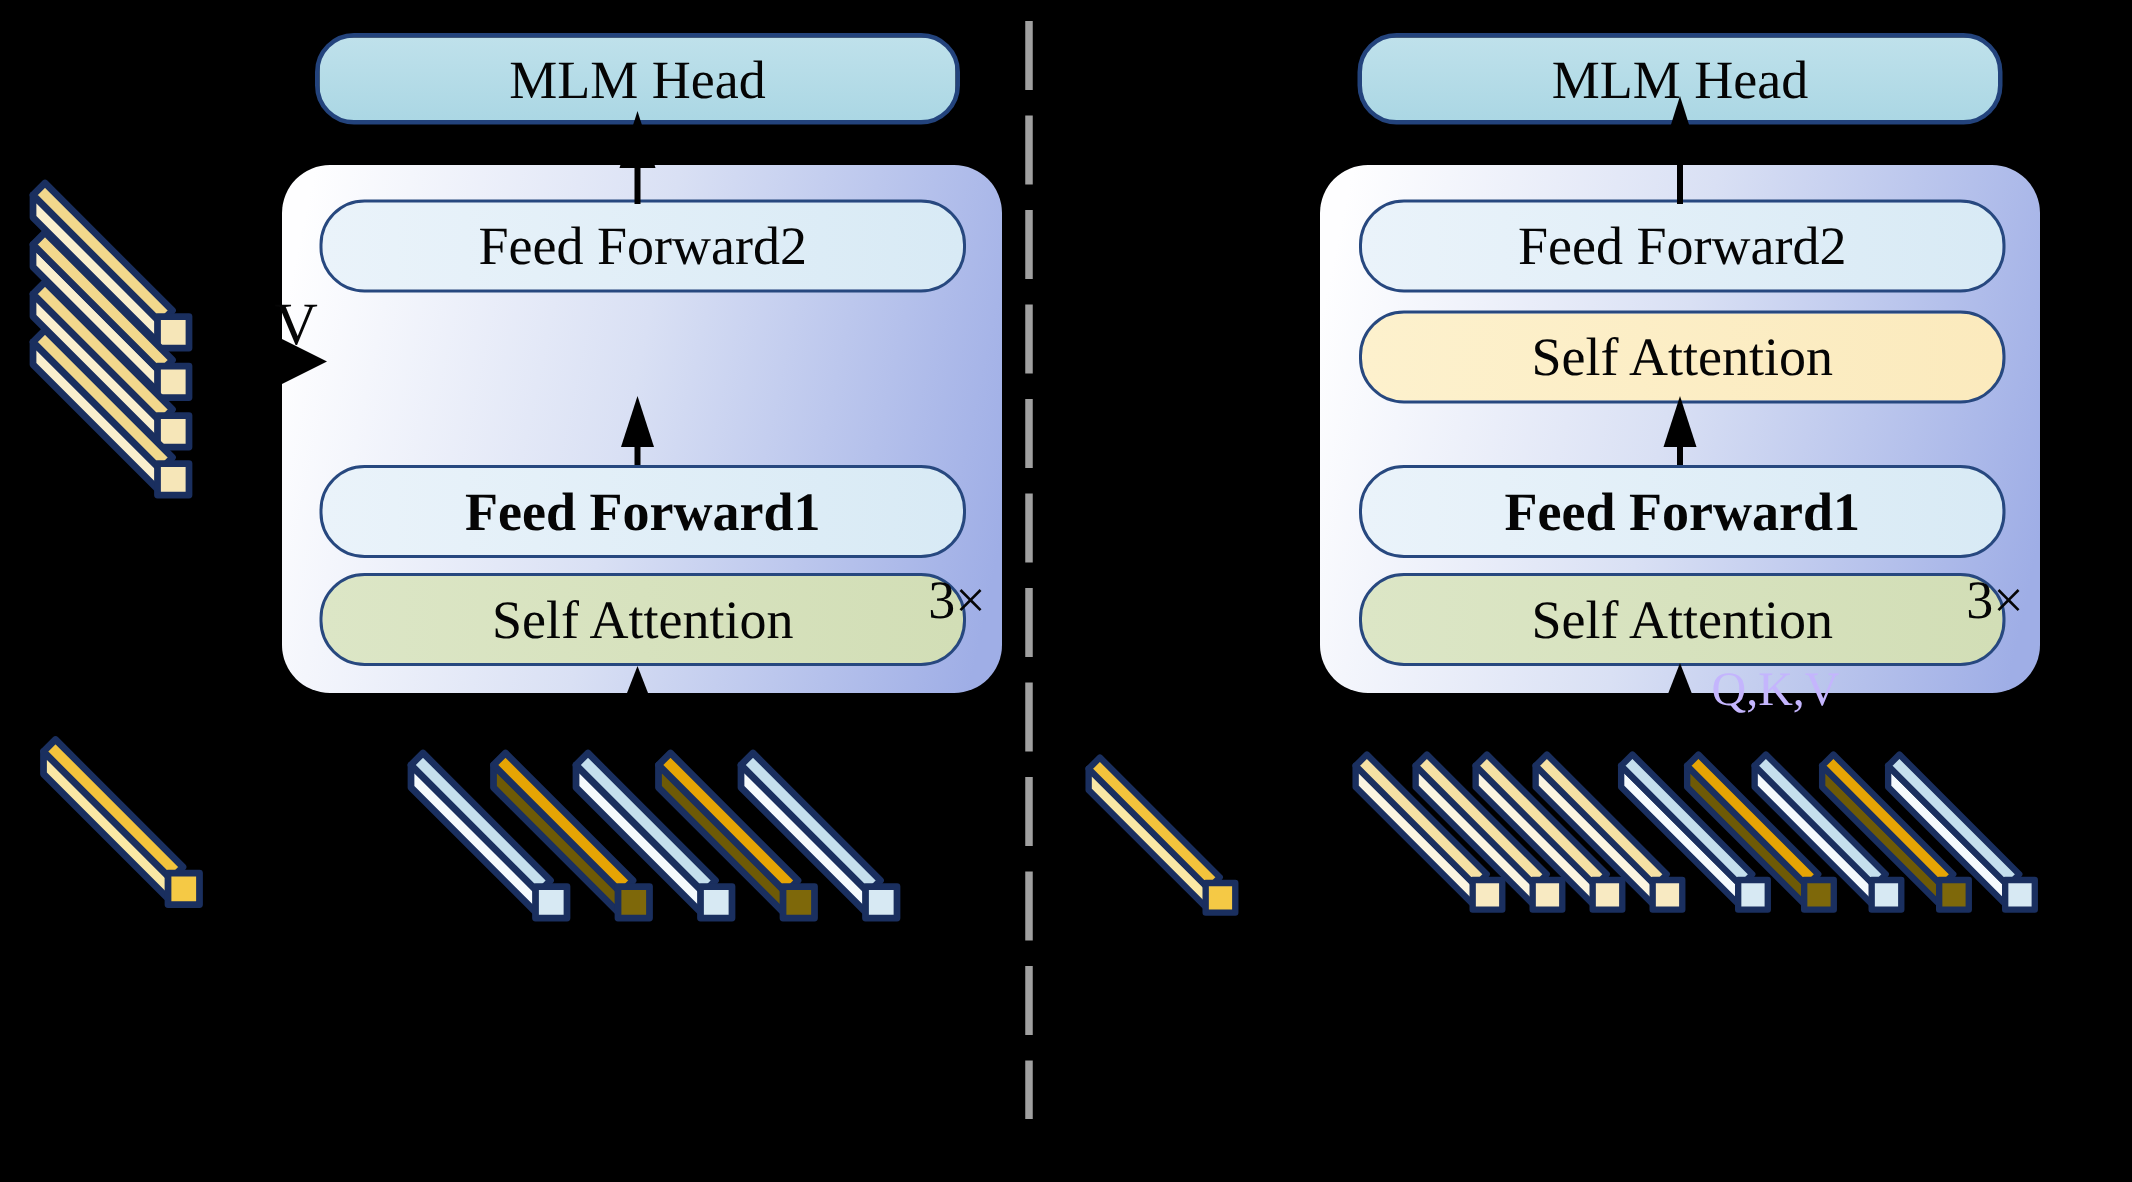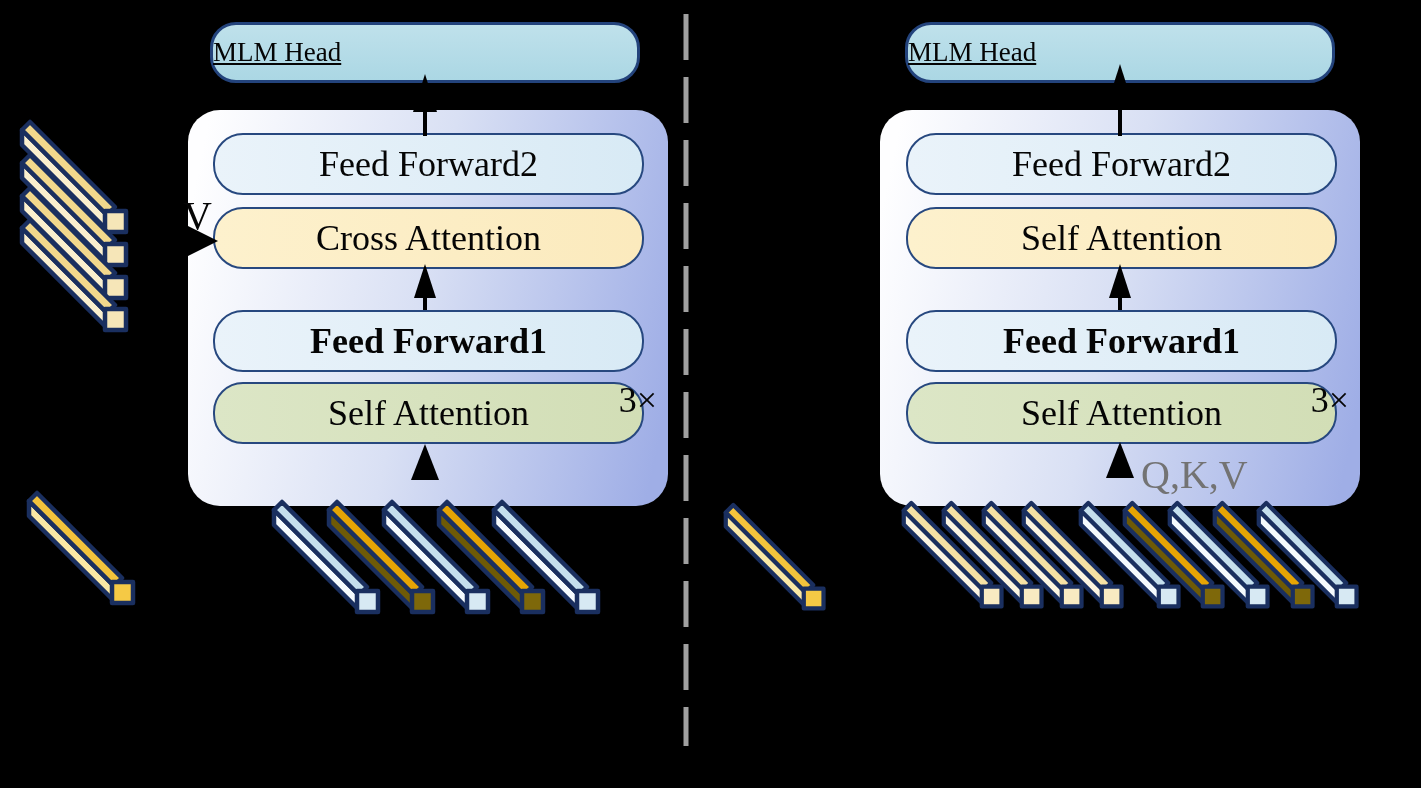--- a/index.html
+++ b/index.html
@@ -3,58 +3,55 @@
 <meta charset="utf-8">
 <style>
   html,body{margin:0;padding:0;background:#000;}
   #canvas{
     position:relative;width:1421px;height:788px;background:#000;overflow:hidden;
     font-family:"Liberation Serif","DejaVu Serif",serif;color:#000;
   }
   .mlm-box{
     position:absolute;height:55px;border:3px solid #23437C;border-radius:26px;
     background:linear-gradient(to bottom,#BFE1EB,#ABD7E4);
-    display:flex;align-items:center;justify-content:flex-start;
-    font-size:27px;color:#050505;text-decoration:underline;
+    display:flex;align-items:center;justify-content:center;
+    font-size:36px;color:#050505;
   }
   .encoder{
-    position:absolute;top:110px;width:480px;height:396px;border-radius:32px;
+    position:absolute;top:110px;width:480px;height:352px;border-radius:32px;
     background:linear-gradient(102deg,#FEFEFF 4%,#D9E0F4 48%,#9FAEE6 96%);
   }
   .block{
     position:absolute;width:427px;height:58px;border:2px solid #27487F;border-radius:30px;
     display:flex;align-items:center;justify-content:center;font-size:36px;color:#050505;
   }
   .block.ff{background:linear-gradient(to right,#EAF3FA,#D8EAF5);}
   .block.attn-yellow{background:linear-gradient(to right,#FDF1CD,#FBEABD);}
   .block.attn-green{background:linear-gradient(to right,#DCE6C6,#D2DEB6);}
   .b1{top:23px;} .b2{top:97px;} .b3{top:200px;font-weight:bold;} .b4{top:272px;}
   .repeat-label{
     position:absolute;top:269px;width:70px;font-size:36px;color:#050505;text-align:center;
   }
   .v-label{position:absolute;left:183px;top:192px;font-size:40px;color:#050505;}
-  .qkv-label{position:absolute;left:1141px;top:451px;font-size:40px;color:#737373;}
+  .qkv-label{position:absolute;left:1141px;top:441px;font-size:32px;color:#c4b5fd;}
   svg{position:absolute;left:0;top:0;pointer-events:none;}
   #overlay{z-index:5;}
 </style>
 </head>
 <body>
 
 <div id="canvas">
 
   <div class="mlm-box" style="left:210px;top:22px;width:424px;">
     <span>MLM Head</span>
   </div>
 
   <div class="encoder" style="left:188px;">
     <div class="block ff b1" style="left:25px;">
       <span>Feed Forward2</span>
-    </div>
-    <div class="block attn-yellow b2" style="left:25px;">
-      <span>Cross Attention</span>
     </div>
     <div class="block ff b3" style="left:25px;">
       <span>Feed Forward1</span>
     </div>
     <div class="block attn-green b4" style="left:25px;">
       <span>Self Attention</span>
     </div>
     <div class="repeat-label" style="left:415px;">3×</div>
   </div>
 

